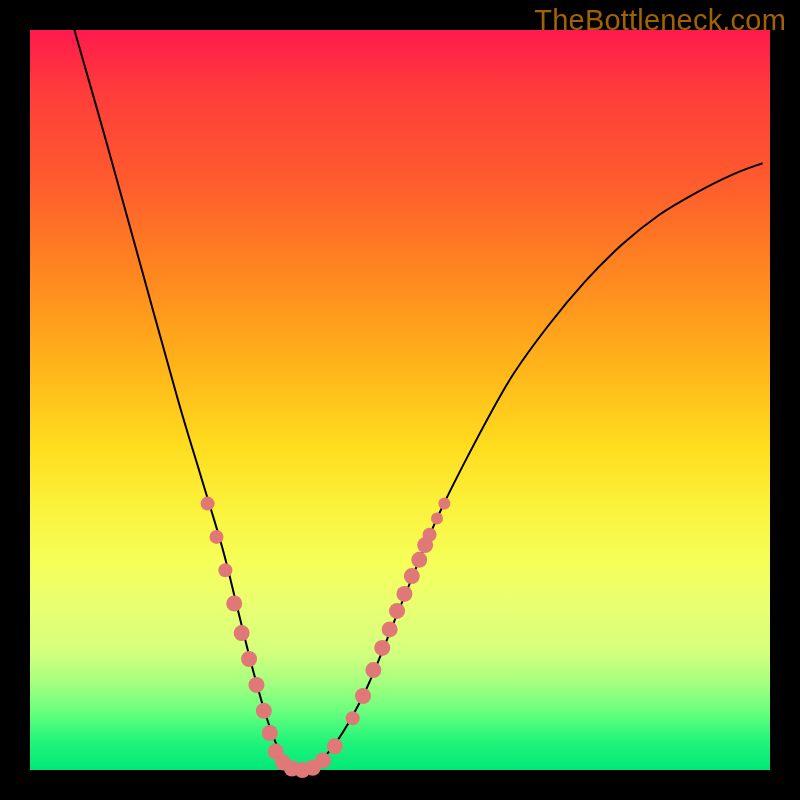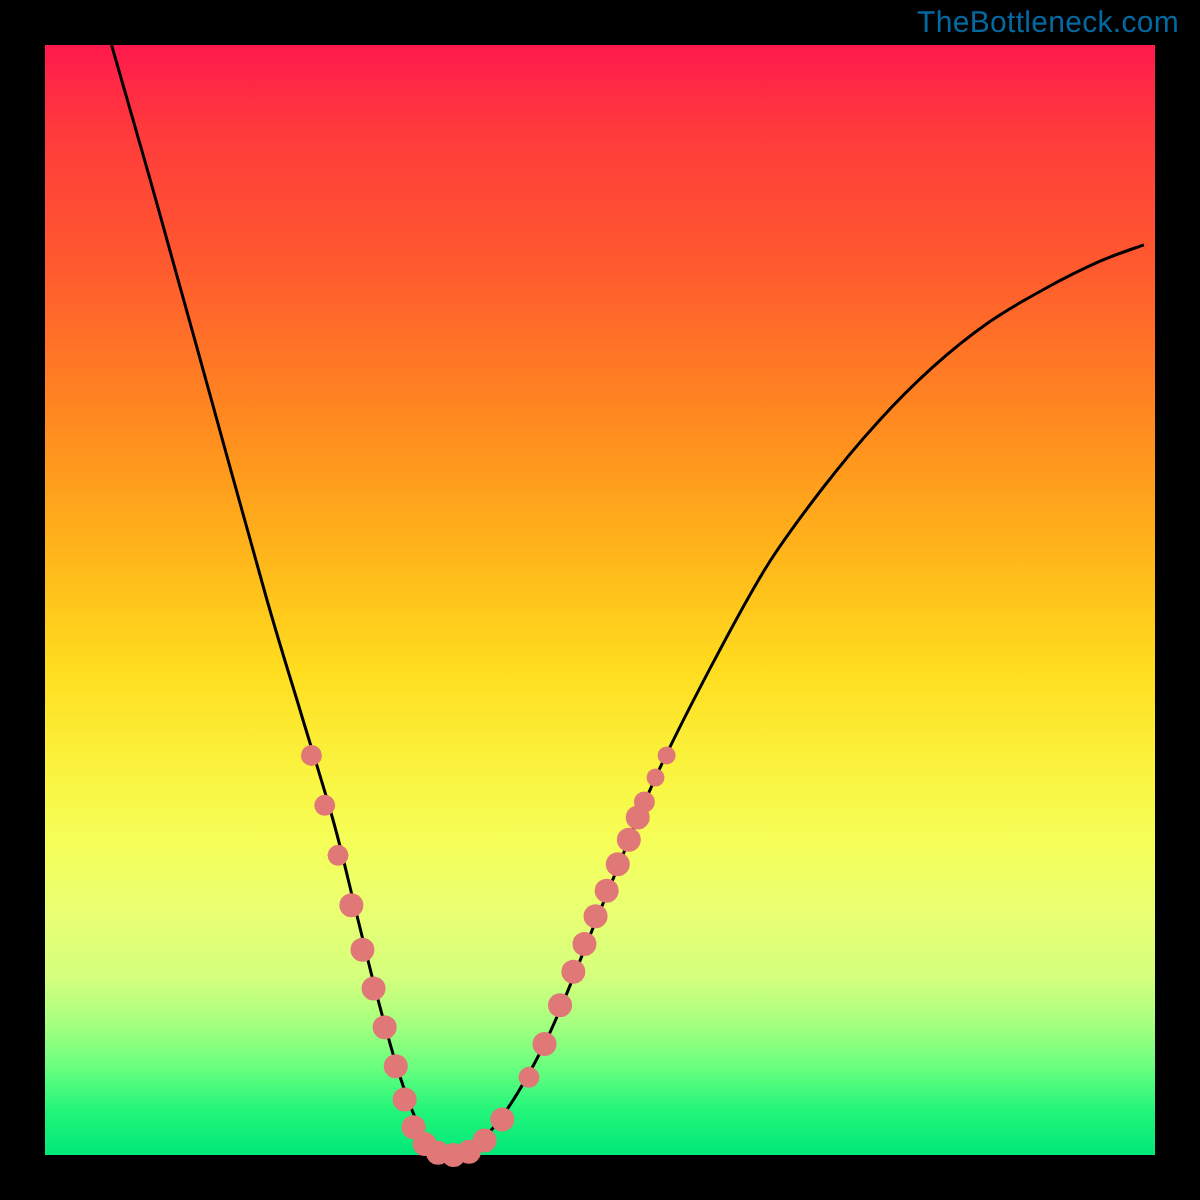--- a/index.html
+++ b/index.html
@@ -40,22 +40,22 @@
       #a8ff7f 88%,
       #6bff7e 92%,
       #23f57a 96%,
       #00e878 100%
     );
   }
   .watermark {
     position: absolute;
     top: 4px;
     right: 14px;
-    color: #0369a1;
-    font-size: 20px;
+    color: #a16207;
+    font-size: 29px;
     font-weight: 500;
     letter-spacing: 0.2px;
     user-select: none;
   }
   svg.curve {
     position: absolute;
     top: 0;
     left: 0;
     width: 740px;
     height: 740px;

